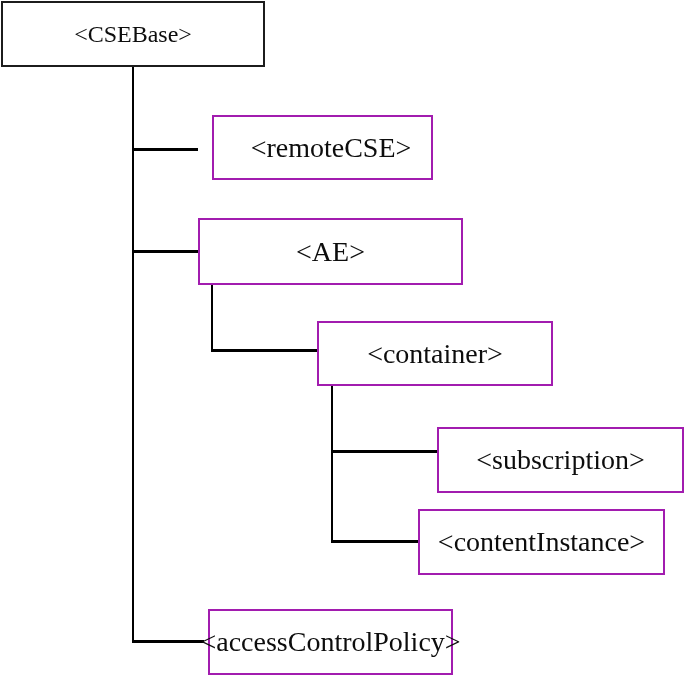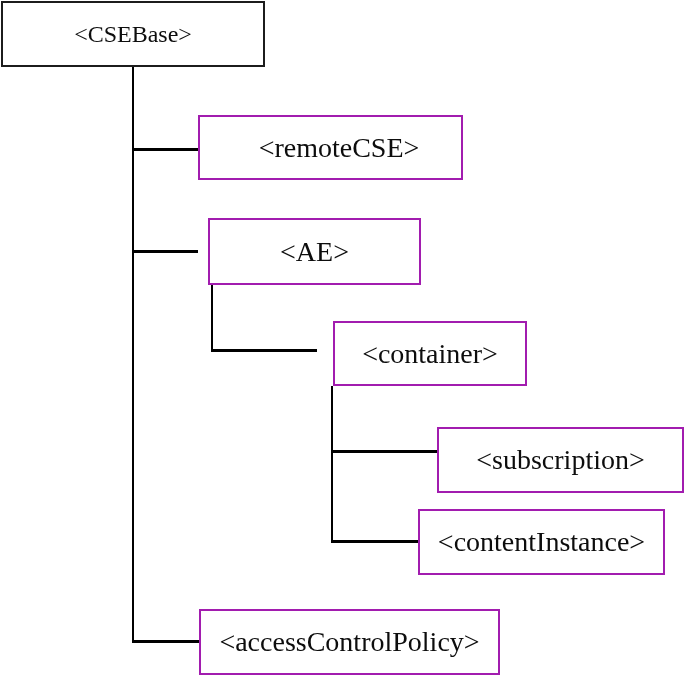--- a/index.html
+++ b/index.html
@@ -22,26 +22,26 @@
     background: #ffffff;
     border: 2px solid #a21caf;
     display: flex;
     align-items: center;
     justify-content: center;
     font-size: 28px;
     white-space: nowrap;
     line-height: 1;
   }
   .node--csebase        { left: 1px;   top: 1px;   width: 264px; height: 66px; font-size: 24px; border-color: #1c1c1c; }
-  .node--remotecse      { left: 198px; top: 115px; width: 265px; height: 65px; padding-left: 17px; }
-  .node--ae             { left: 208px; top: 218px; width: 213px; height: 67px; }
-  .node--container      { left: 333px; top: 321px; width: 194px; height: 65px; }
+  .node--remotecse      { left: 212px; top: 115px; width: 221px; height: 65px; padding-left: 17px; }
+  .node--ae             { left: 198px; top: 218px; width: 265px; height: 67px; }
+  .node--container      { left: 317px; top: 321px; width: 236px; height: 65px; }
   .node--subscription   { left: 437px; top: 419px; width: 247px; height: 66px; margin-top: 8px; }
   .node--contentinstance{ left: 418px; top: 509px; width: 247px; height: 66px; }
-  .node--acp            { left: 199px; top: 609px; width: 301px; height: 66px; }
+  .node--acp            { left: 208px; top: 609px; width: 245px; height: 66px; }
 
   .line {
     position: absolute;
     background: #000000;
   }
   .line--trunk-main            { left: 132px; top: 67px;  width: 2px;   height: 576px; }
   .line--branch-remotecse      { left: 133px; top: 148px; width: 65px;  height: 3px; }
   .line--branch-ae             { left: 133px; top: 250px; width: 65px;  height: 3px; }
   .line--branch-acp            { left: 133px; top: 640px; width: 71px;  height: 3px; }
   .line--desc-ae               { left: 211px; top: 285px; width: 2px;   height: 67px; }

